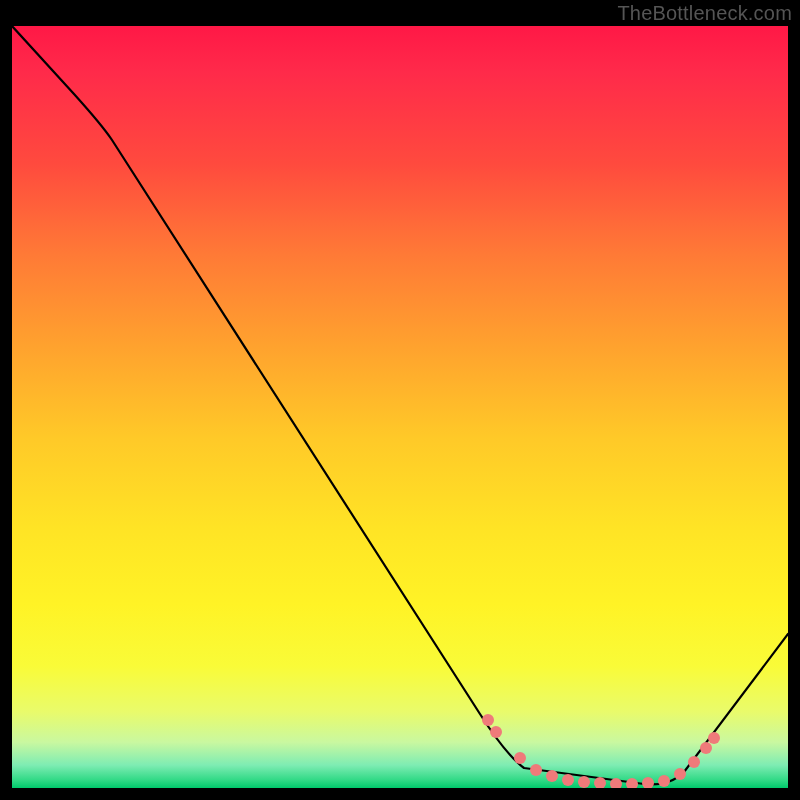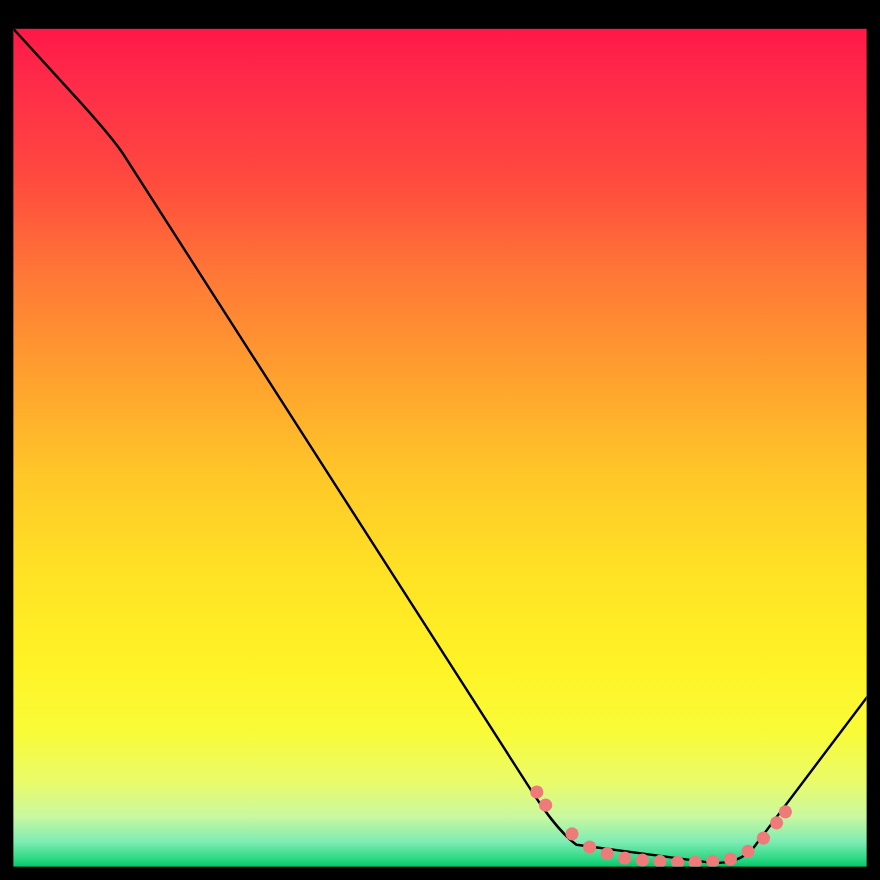--- a/index.html
+++ b/index.html
@@ -60,20 +60,21 @@
     inset: 0;
     width: 100%;
     height: 100%;
   }
 </style>
 </head>
 <body>
 
 <div class="frame">
 
+  <div class="watermark">TheBottleneck.com</div>
 
   <div class="plot">
     <div class="gradient"></div>
 
     <svg class="curve" viewBox="0 0 776 762" preserveAspectRatio="none">
       <path fill="none" stroke="#000" stroke-width="2.2" stroke-linecap="round" stroke-linejoin="round" d="M 0 0 L 62 68 C 80 88 92 102 100 114 L 468 688 C 482 710 496 730 512 742 L 632 758 C 650 760 662 756 672 746 L 776 608"></path>
       <g id="marker-group">
           <circle cx="476" cy="694" r="6" fill="#ef7a7a"></circle>
           <circle cx="484" cy="706" r="6" fill="#ef7a7a"></circle>
           <circle cx="508" cy="732" r="6" fill="#ef7a7a"></circle>

